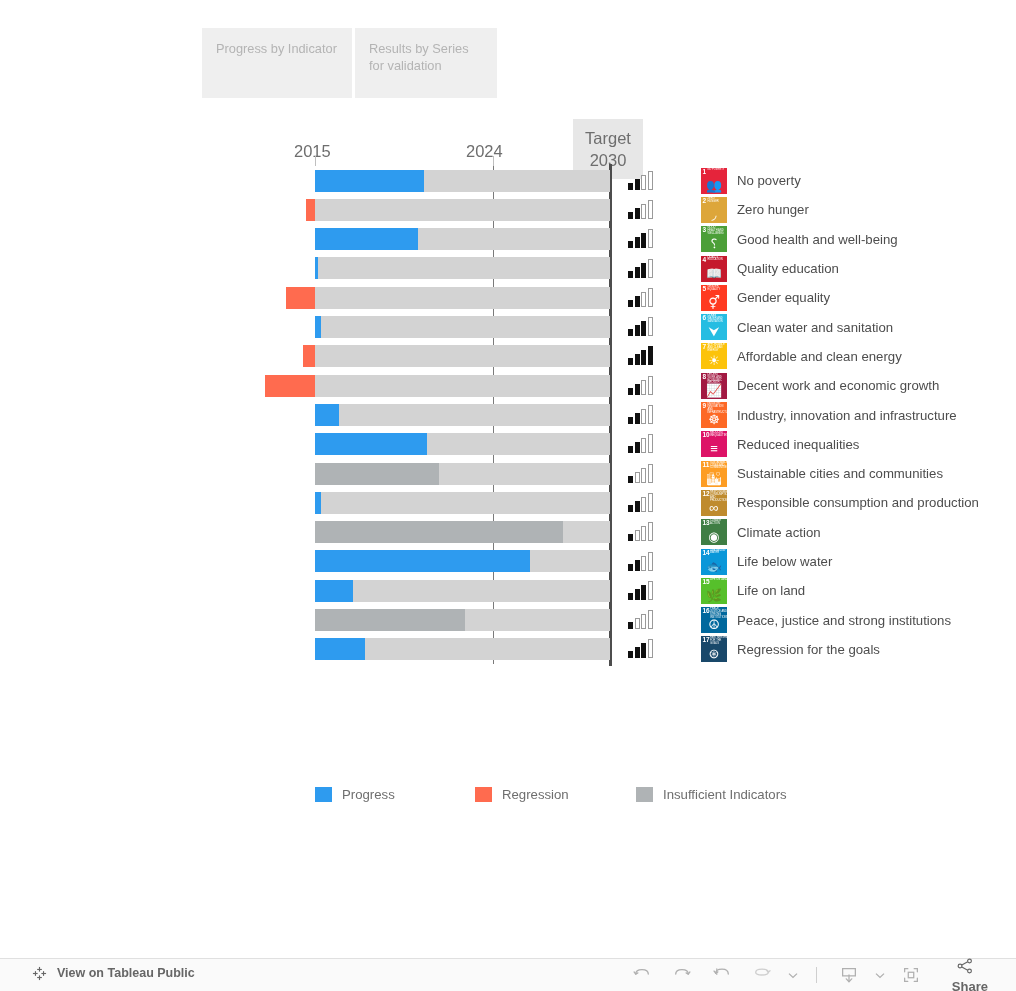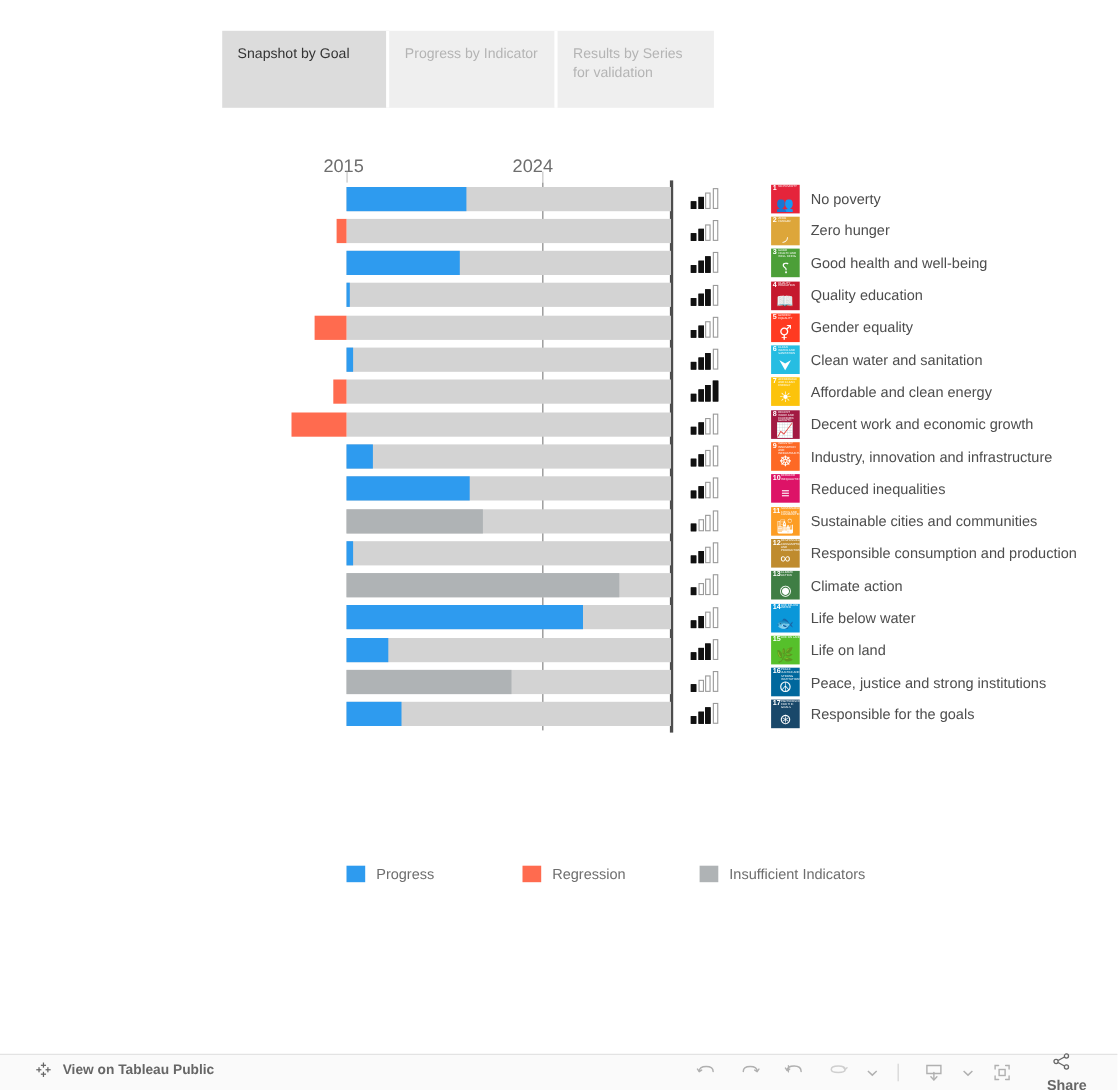--- a/index.html
+++ b/index.html
@@ -300,29 +300,32 @@
     color: #666666;
     font-weight: bold;
   }
 </style>
 </head>
 <body>
 
 <div id="page">
 
   <div id="tabbar">
-    <div class="tab active w1">Snapshot by Goal</div>
     <div class="tab w3">Progress by Indicator</div>
     <div class="tab w4">Results by Series for validation</div>
   </div>
 
   <div id="chart">
 
     <div class="axis-label" id="lbl-2015">2015</div>
     <div class="axis-label" id="lbl-2024">2024</div>
+    <div id="lbl-target">
+      <span class="tline">Target</span>
+      <span class="tline">2030</span>
+    </div>
 
     <div class="tick" id="tick-2015"></div>
     <div class="tick" id="tick-2024"></div>
 
     <div id="plot">
       <div class="gridline" id="grid-2024"></div>
       <div id="axis-2030"></div>
 
     <div class="row" style="top: 0px;">
           <div class="track"></div>
@@ -625,21 +628,21 @@
             <div class="sbar sb1 on"></div>
             <div class="sbar sb2 on"></div>
             <div class="sbar sb3 on"></div>
             <div class="sbar sb4"></div>
           </div>
           <div class="sdg-icon" style="background: rgb(25, 72, 106);">
             <span class="sdg-num">17</span>
             <span class="sdg-cap" style="left: 9px;">PARTNERSHIPS FOR THE GOALS</span>
             <span class="sdg-glyph">⊛</span>
           </div>
-          <div class="goal-label">Responsible for the goals</div>
+          <div class="goal-label">Regression for the goals</div>
         </div>
       </div>
 
     <div id="colorlegend" style="position: absolute; width: 500px;">
 
     <div class="litem" style="position: absolute; left: 0px;">
           <div class="lswatch" style="background: rgb(46, 155, 239);"></div>
           <div class="ltext">Progress</div>
         </div>
         <div class="litem" style="position: absolute; left: 160px;">

